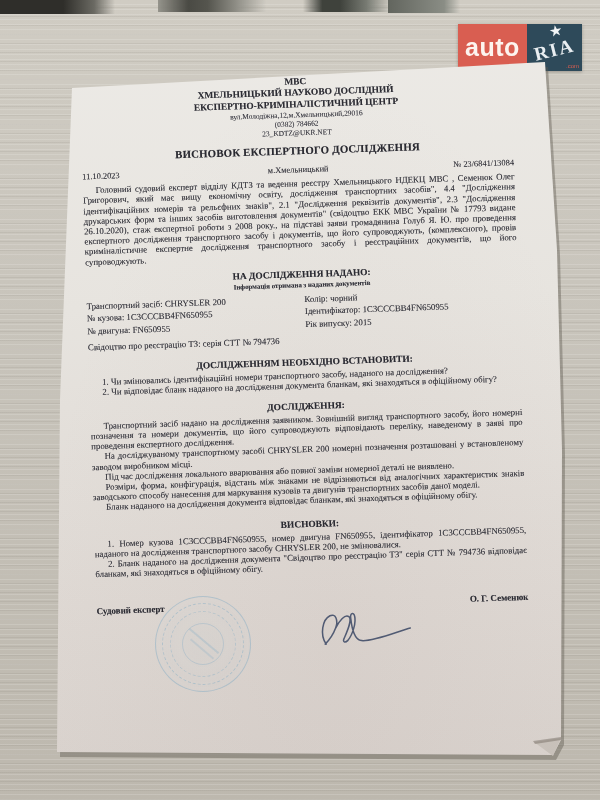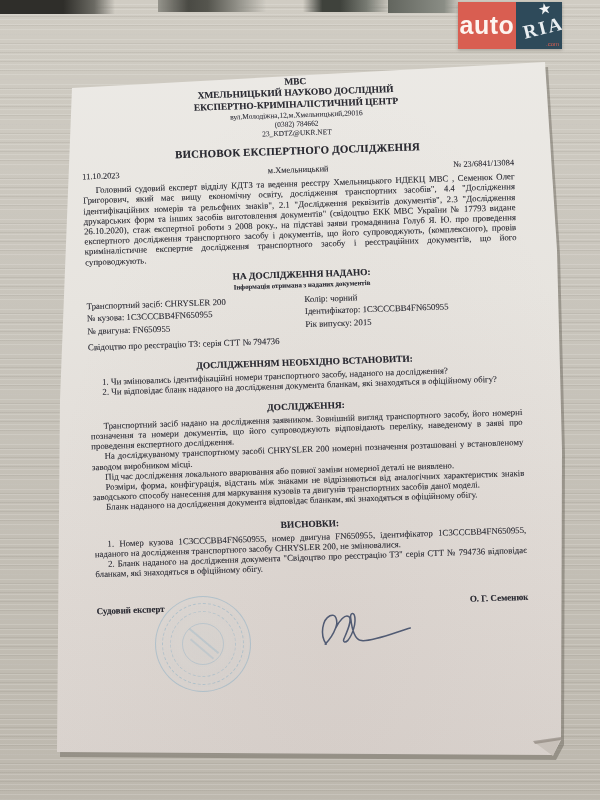--- a/index.html
+++ b/index.html
@@ -12,21 +12,21 @@
       repeating-linear-gradient(0deg, rgba(105,100,90,.10) 0 1px, transparent 1px 9px),
       linear-gradient(180deg,#d0ccc3 0%,#c8c4bb 40%,#bdb8ae 100%);
   }
   .top-blob{position:absolute;top:0;height:14px;filter:blur(.6px);}
   .blob1{left:0;width:115px;background:linear-gradient(90deg,#2f2e2a 0 55%,#6b6a63 82%,rgba(107,106,99,0));}
   .blob2{left:158px;width:108px;background:linear-gradient(90deg,rgba(142,141,133,.9),#4a4a44 28%,#55554e 46%,#8e8d85 72%,rgba(142,141,133,0));height:12px;}
   .blob3{left:303px;width:88px;background:linear-gradient(90deg,rgba(119,122,114,0),#3f423c 22% 42%,#777a72 72%,rgba(119,122,114,0));height:12px;}
   .blob4{left:388px;width:72px;background:linear-gradient(90deg,#62655e,#8a8d85 78%,rgba(138,141,133,0));height:13px;}
 
   
-  .logo{position:absolute;left:458px;top:2px;width:104px;height:47px;display:flex;
+  .logo{position:absolute;left:458px;top:24px;width:124px;height:47px;display:flex;
         font-family:"Liberation Sans","DejaVu Sans",sans-serif;box-shadow:0 1px 3px rgba(60,55,50,.35);text-align:center;}
   .logo-auto{width:69px;height:100%;background:#d95e51;color:#fdf4ef;display:flex;align-items:center;justify-content:center;
         font-size:25px;font-weight:bold;letter-spacing:.5px;}
   .logo-ria{position:relative;width:55px;height:100%;background:#2e4a5a;overflow:hidden;}
   .logo-ria .ria-text{position:absolute;left:7px;top:15px;color:#e9eef1;font-weight:bold;font-size:19px;
         letter-spacing:2px;transform:rotate(-14deg);font-family:"Liberation Serif",serif;}
   .logo-ria .star{position:absolute;left:22px;top:-2px;color:#f2f5f6;font-size:15px;transform:rotate(-10deg);}
   .logo-ria .com{position:absolute;right:3px;bottom:2px;color:#d95e51;font-size:6px;font-family:"Liberation Sans",sans-serif;}
 
   

